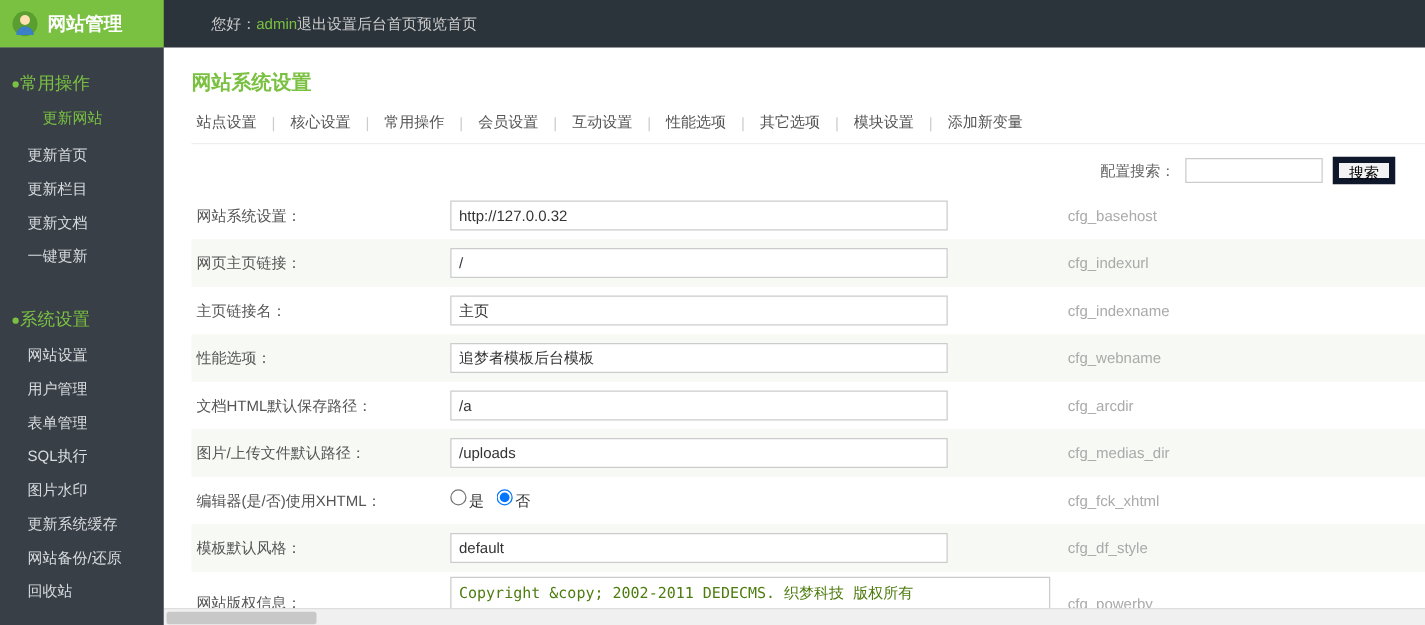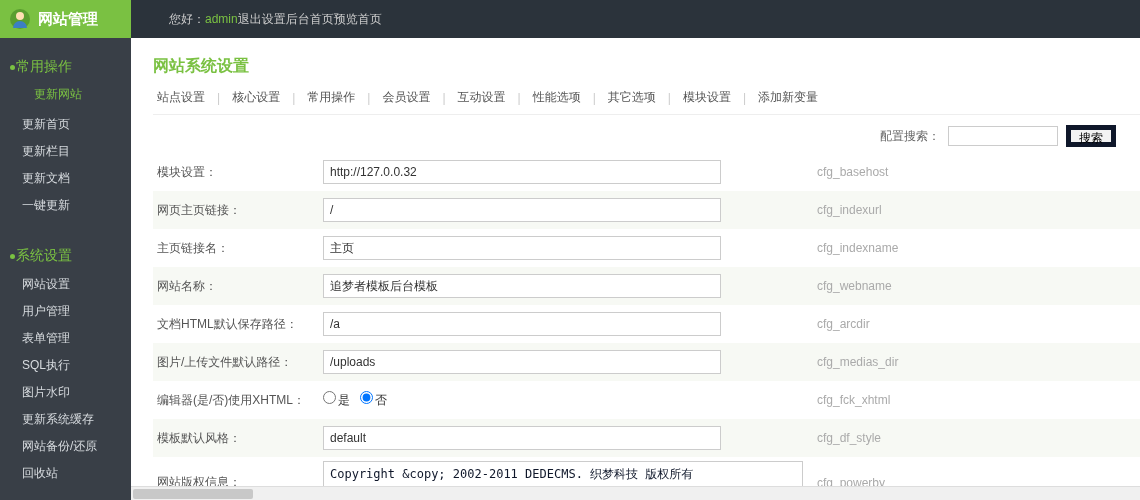--- a/index.html
+++ b/index.html
@@ -24,23 +24,23 @@
 .page-title { color: #7ac142; font-size: 16px; font-weight: bold; margin-bottom: 12px; }
 .tabbar { display: flex; align-items: center; gap: 0; color: #666; font-size: 12px; border-bottom: 1px solid #eee; padding-bottom: 8px; margin-bottom: 4px; }
 .tabbar a { color: #555; padding: 0 4px; cursor: pointer; }
 .tabbar .sep { color: #ccc; padding: 0 8px; }
 .search-row { display:flex; justify-content:flex-end; align-items:center; gap:8px; padding:6px 24px 6px 0; font-size:12px; color:#666; }
 .search-row input { border:1px solid #ccc; height:20px; width:110px; padding:0 4px; }
 .search-row button { border:5px solid #0f172a; background:#f3f3f3; height:22px; padding:0 8px; cursor:pointer; font-size:12px; }
 .form-row { display:flex; align-items:center; min-height:38px; padding:4px 0; }
 .form-row.alt { background:#f7f9f4; }
 .lbl { width:170px; padding-left:4px; color:#555; }
-.ctrl { width:414px; }
+.ctrl { width:414px;margin-left:37px; }
 .ctrl input[type=text] { width:398px; height:24px; border:1px solid #ccc; padding:0 6px; font-size:12px; color:#333; }
-.ctrl textarea { width:480px; height:40px; border:1px solid #ccc; padding:4px 6px; font-size:12px; color:#0f172a; resize:none; }
+.ctrl textarea { width:480px; height:40px; border:1px solid #ccc; padding:4px 6px; font-size:12px; color:#4d7c0f; resize:none; }
 .cfg { color:#aaa; font-size:12px; padding-left:80px; }
 .radio-grp { display:flex; align-items:center; gap:10px; font-size:12px; color:#333; }
 .radio-grp input { margin-right:2px; }
 .hscroll { position:absolute; left:0; right:0; bottom:0; height:14px; background:#f0f0f0; border-top:1px solid #ddd; display:flex; align-items:center; }
 .hscroll-thumb { height:10px; background:#c8c8c8; border-radius:2px; margin-left:2px; width:120px; }
 </style>
 </head>
 <body>
 
 <div class="topbar">
@@ -106,36 +106,36 @@
       </div>
 
       <div class="search-row">
         <span>配置搜索：</span>
         <input type="text" style="">
         <button>搜索</button>
       </div>
 
       <div id="rows">
           <div class="form-row">
-            <div class="lbl">模块设置：</div>
+            <div class="lbl">网站系统设置：</div>
             <div class="ctrl"><input type="text" value="http://127.0.0.32" style=""></div>
             <div class="cfg">cfg_basehost</div>
           </div>
           <div class="form-row alt">
             <div class="lbl">网页主页链接：</div>
             <div class="ctrl"><input type="text" value="/" style=""></div>
             <div class="cfg">cfg_indexurl</div>
           </div>
           <div class="form-row">
             <div class="lbl">主页链接名：</div>
             <div class="ctrl"><input type="text" value="主页" style=""></div>
             <div class="cfg">cfg_indexname</div>
           </div>
           <div class="form-row alt">
-            <div class="lbl">网站名称：</div>
+            <div class="lbl">性能选项：</div>
             <div class="ctrl"><input type="text" value="追梦者模板后台模板" style=""></div>
             <div class="cfg">cfg_webname</div>
           </div>
           <div class="form-row">
             <div class="lbl">文档HTML默认保存路径：</div>
             <div class="ctrl"><input type="text" value="/a" style=""></div>
             <div class="cfg">cfg_arcdir</div>
           </div>
           <div class="form-row alt">
             <div class="lbl">图片/上传文件默认路径：</div>

